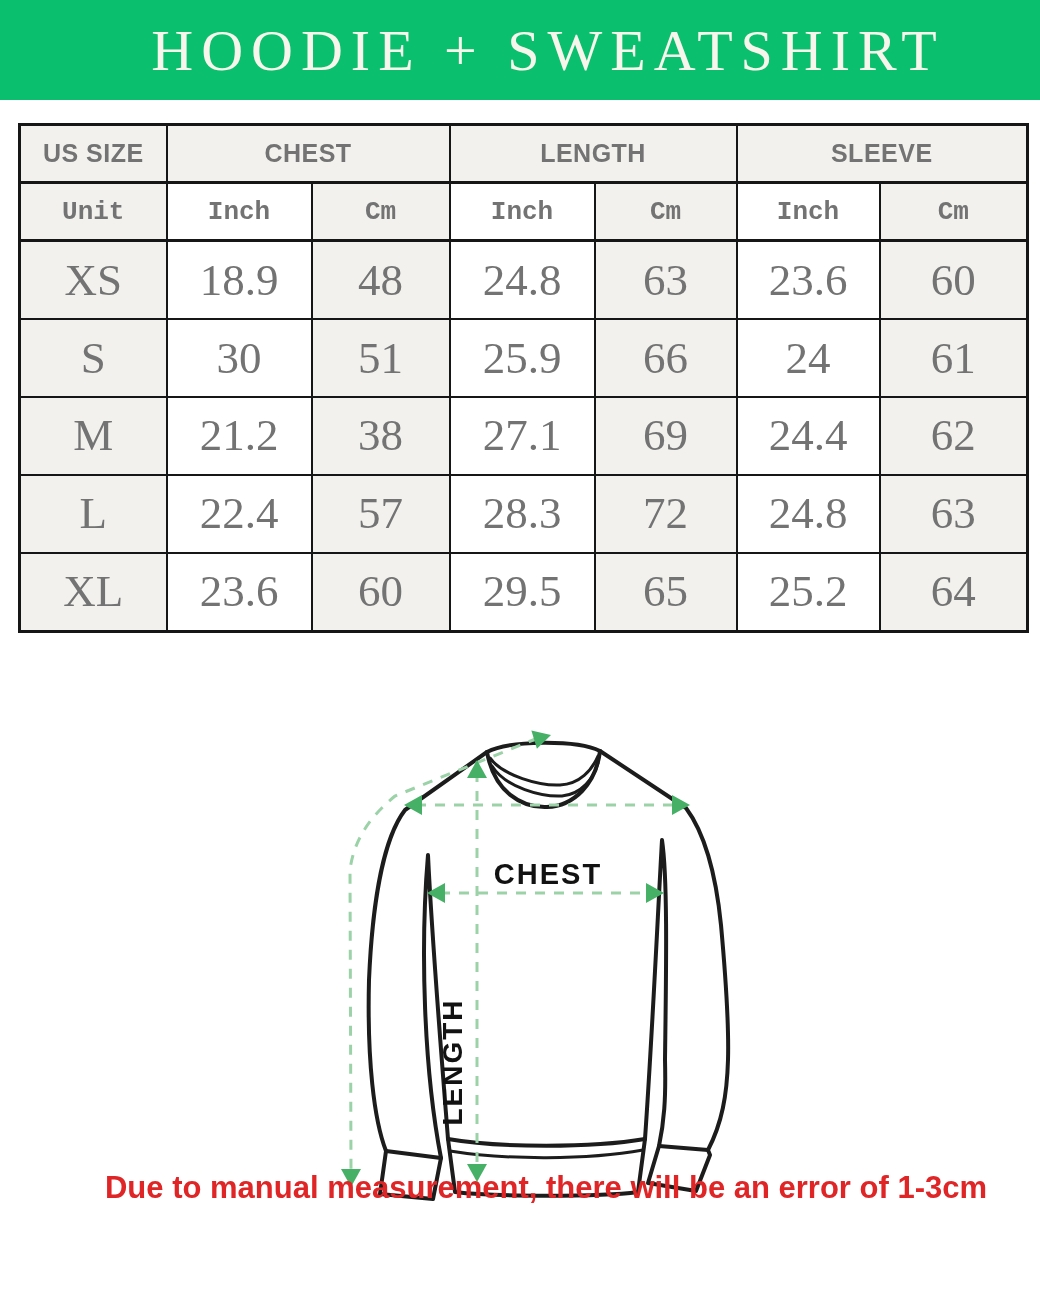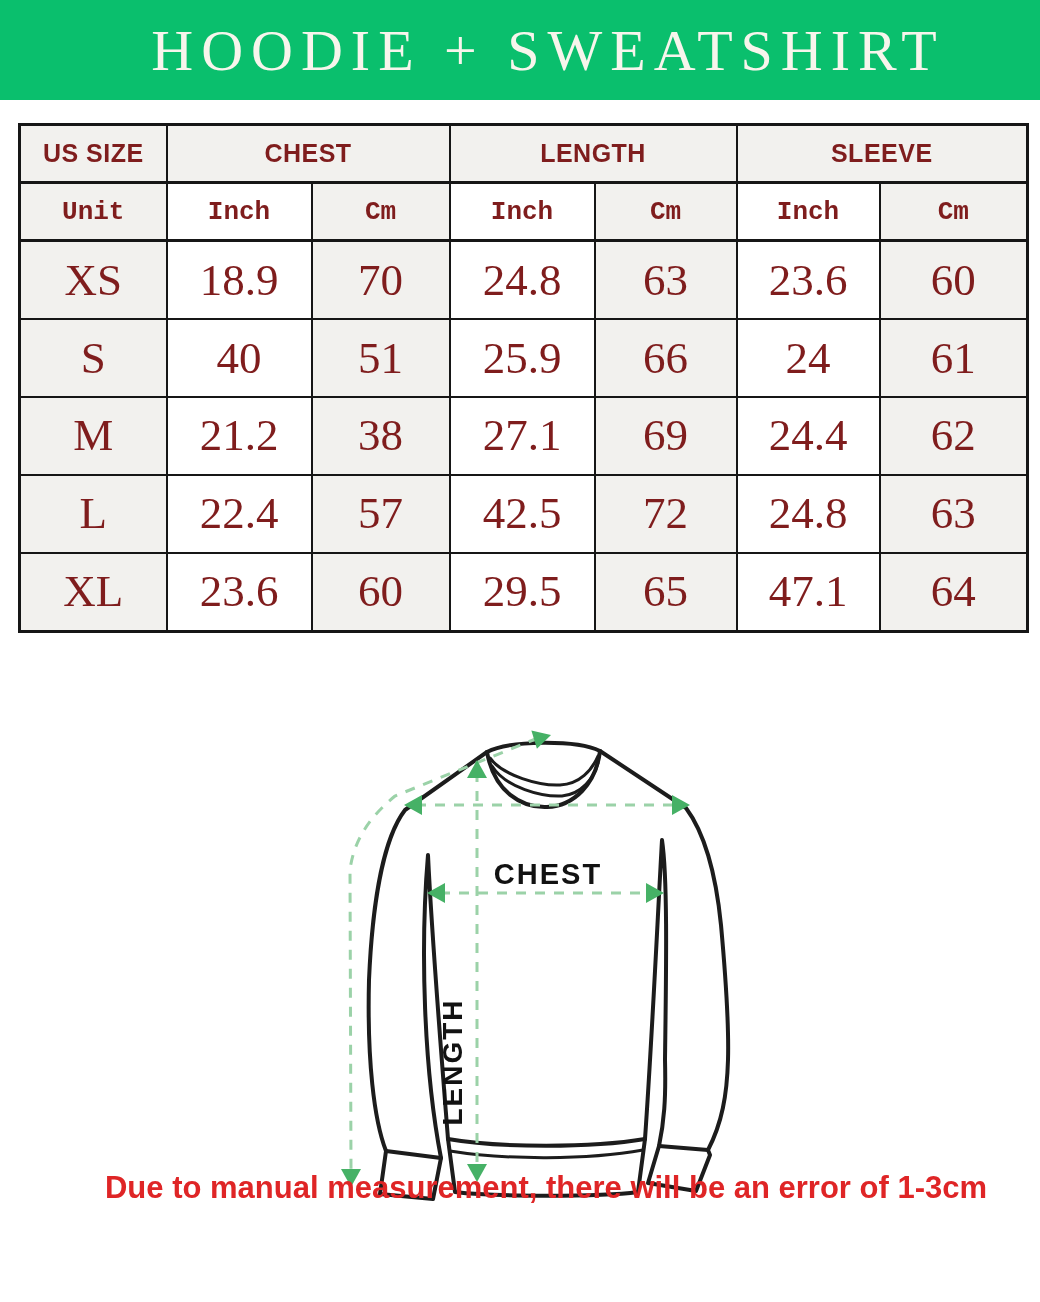--- a/index.html
+++ b/index.html
@@ -18,21 +18,21 @@
     font-size:58px;letter-spacing:8px;color:#f7f5ec;white-space:nowrap;
   }
   
   table.size{
     position:absolute;left:18px;top:123px;width:1008px;height:510px;
     border-collapse:collapse;table-layout:fixed;
     border:3px solid #161616;background:#ffffff;
   }
   table.size th,table.size td{
     border:2px solid #161616;text-align:center;vertical-align:middle;
-    padding:0;color:#7f1d1d;overflow:hidden;
+    padding:0;color:#737373;overflow:hidden;
   }
   tr.group-row th{
     background:#f2f1ee;font-size:25px;font-weight:bold;letter-spacing:.5px;
     height:55px;border-bottom-width:3px;
   }
   tr.unit-row th{
     font-size:26px;font-weight:bold;height:55px;border-bottom-width:3px;font-family:Liberation Mono, monospace;
   }
   tbody tr{height:40px;}
   tbody td{
@@ -84,60 +84,60 @@
       <th>Inch</th>
       <th>Cm</th>
       <th>Inch</th>
       <th>Cm</th>
     </tr>
   </thead>
   <tbody>
     <tr>
       <td>XS</td>
       <td>18.9</td>
-      <td>70</td>
+      <td>48</td>
       <td>24.8</td>
       <td>63</td>
       <td>23.6</td>
       <td>60</td>
     </tr>
     <tr>
       <td>S</td>
-      <td>40</td>
+      <td>30</td>
       <td>51</td>
       <td>25.9</td>
       <td>66</td>
       <td>24</td>
       <td>61</td>
     </tr>
     <tr>
       <td>M</td>
       <td>21.2</td>
       <td>38</td>
       <td>27.1</td>
       <td>69</td>
       <td>24.4</td>
       <td>62</td>
     </tr>
     <tr>
       <td>L</td>
       <td>22.4</td>
       <td>57</td>
-      <td>42.5</td>
+      <td>28.3</td>
       <td>72</td>
       <td>24.8</td>
       <td>63</td>
     </tr>
     <tr>
       <td>XL</td>
       <td>23.6</td>
       <td>60</td>
       <td>29.5</td>
       <td>65</td>
-      <td>47.1</td>
+      <td>25.2</td>
       <td>64</td>
     </tr>
   </tbody>
 </table>
 
 <svg class="diagram" viewBox="0 0 1040 560">
 
   <g fill="#ffffff" stroke="#1c1c1c" stroke-width="4" stroke-linejoin="round" stroke-linecap="round">
     <path d="M 487 72
              C 510 60 577 60 600 71

